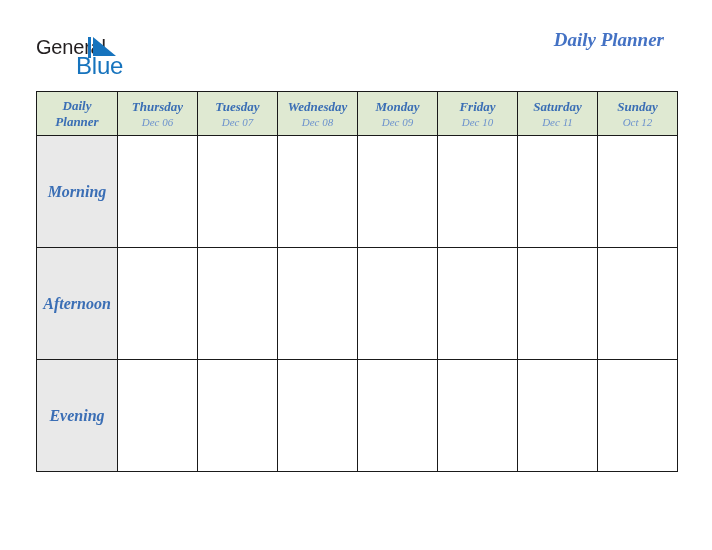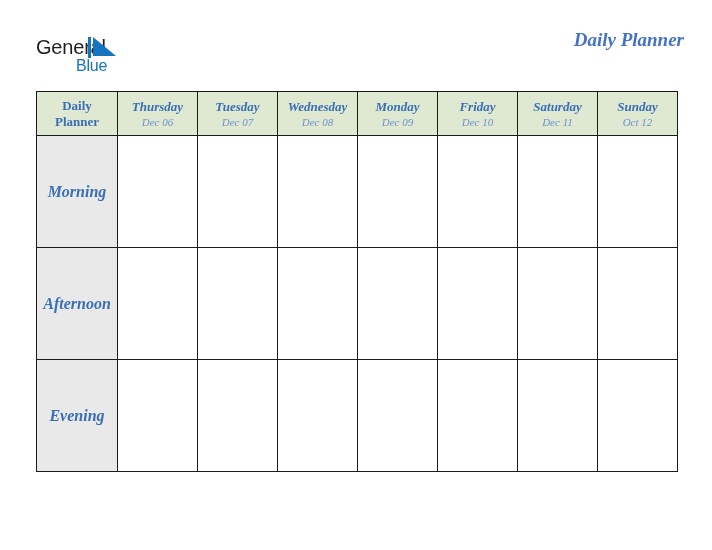--- a/index.html
+++ b/index.html
@@ -45,38 +45,38 @@
     font-weight: 400;
     color: #231f20;
     letter-spacing: -0.2px;
     line-height: 22px;
   }
   .logo-blue {
     position: absolute;
     left: 40px;
     top: 19px;
     font-family: "Liberation Sans", sans-serif;
-    font-size: 16px;
+    font-size: 24px;
     font-weight: 400;
     color: #1673bd;
     letter-spacing: -0.2px;
     line-height: 22px;
   }
   .logo-mark {
     position: absolute;
     left: 52px;
     top: 1px;
     width: 34px;
     height: 21px;
   }
   .logo-mark svg { display: block; }
 
   .title-block {
     position: absolute;
-    right: 28px;
+    right: 48px;
     top: 28px;
     text-align: right;
   }
   .planner-title {
     font-family: "Liberation Serif", serif;
     font-style: italic;
     font-weight: bold;
     font-size: 19px;
     color: #4472c4;
     line-height: 24px;
@@ -112,20 +112,21 @@
 
   .head-cell {
     background: #dfe9d2;
     height: 43px;
     vertical-align: middle;
     text-align: center;
     padding: 2px 0;
   }
   .head-title {
     font-family: "Liberation Serif", serif;
+    font-style: italic;
     font-weight: bold;
     font-size: 13px;
     color: #3a6eb5;
     line-height: 16px;
   }
   .head-day {
     font-family: "Liberation Serif", serif;
     font-style: italic;
     font-weight: bold;
     font-size: 13px;

